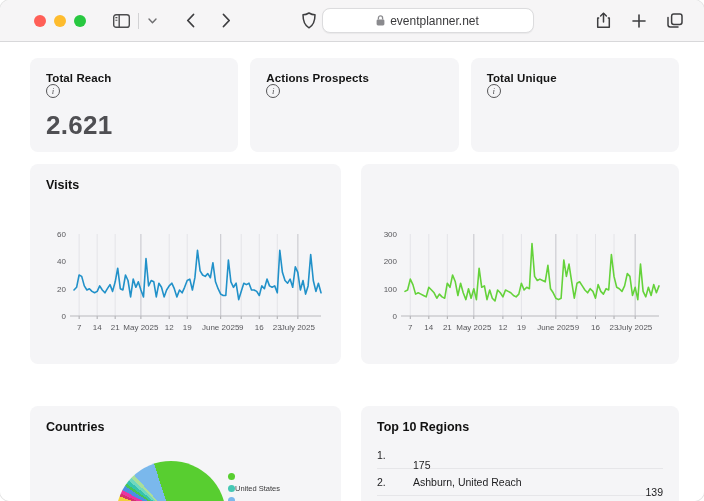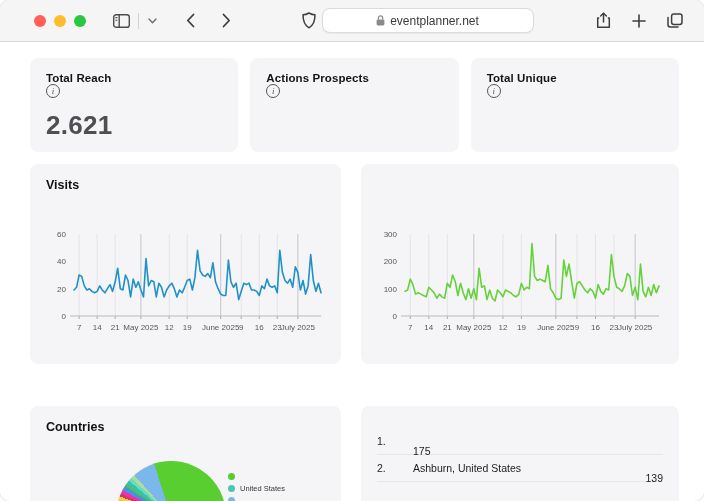--- a/index.html
+++ b/index.html
@@ -41,21 +41,21 @@
     font-family:"Liberation Serif", serif; font-style:italic; cursor:pointer; }
   .stat-value{ margin-top:12px; font-size:26px; font-weight:bold; color:#4f4f53; letter-spacing:.3px; }
   .charts-row{ display:grid; grid-template-columns:311px 318px; gap:20px; margin-top:12px; }
   .chart-card{ height:200px; padding:14px 16px; display:flex; flex-direction:column; }
   .card-title{ font-size:12.5px; font-weight:bold; color:#111; }
   .chart-box{ margin-top:auto; }
   .bottom-row{ display:grid; grid-template-columns:311px 318px; gap:20px; margin-top:42px; }
   .bottom-card{ height:200px; padding:14px 16px; position:relative; overflow:hidden; }
   .pie{ position:absolute; width:110px; height:110px; border-radius:50%; left:86px; top:55px; }
   .legend{ position:absolute; left:198px; top:66px; display:flex; flex-direction:column; gap:4px; }
-  .legend-item{ display:flex; align-items:center; gap:5px; height:8px; }
+  .legend-item{ display:flex; align-items:center; height:8px; }
   .legend-dot{ width:7px; height:7px; border-radius:50%; flex:0 0 auto; }
   .legend-label{ font-size:7.5px; color:#3a3a3c; white-space:nowrap; }
   .regions-list{ margin-top:8px; }
   .region-row{ display:flex; align-items:center; height:27px; border-bottom:1px solid #e6e6e9;
     font-size:10.5px; color:#1d1d1f; }
   .region-rank{ width:36px; color:#1d1d1f; }
   .region-name{ flex:1; }
   .region-value{ text-align:right;margin-top:20px; }
   .axis-text{ font-size:8px; fill:#58585c; }
 </style>
@@ -267,28 +267,29 @@
             <span class="legend-label">United States</span>
           </div>
           <div class="legend-item">
             <span class="legend-dot" id="ldot2" style="background: rgb(122, 184, 236);"></span>
             <span class="legend-label"></span>
           </div>
         </div>
       </div>
 
       <div class="card bottom-card">
+        <div class="card-title">Top 10 Regions</div>
         <div class="regions-list">
           <div class="region-row">
             <span class="region-rank">1.</span>
             <span class="region-value">175</span>
           </div>
           <div class="region-row">
             <span class="region-rank">2.</span>
-            <span class="region-name">Ashburn, United States</span>
+            <span class="region-name">Ashburn, United Reach</span>
             <span class="region-value">139</span>
           </div>
           <div class="region-row">
             
             
             
           </div>
         </div>
       </div>
     </div>

